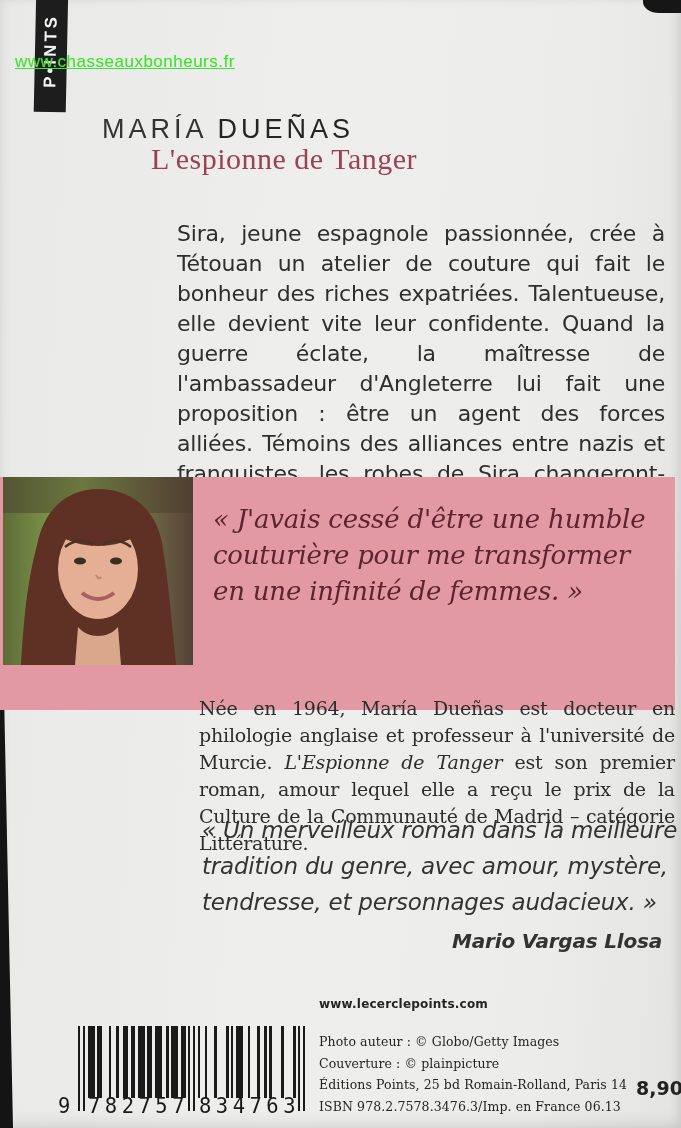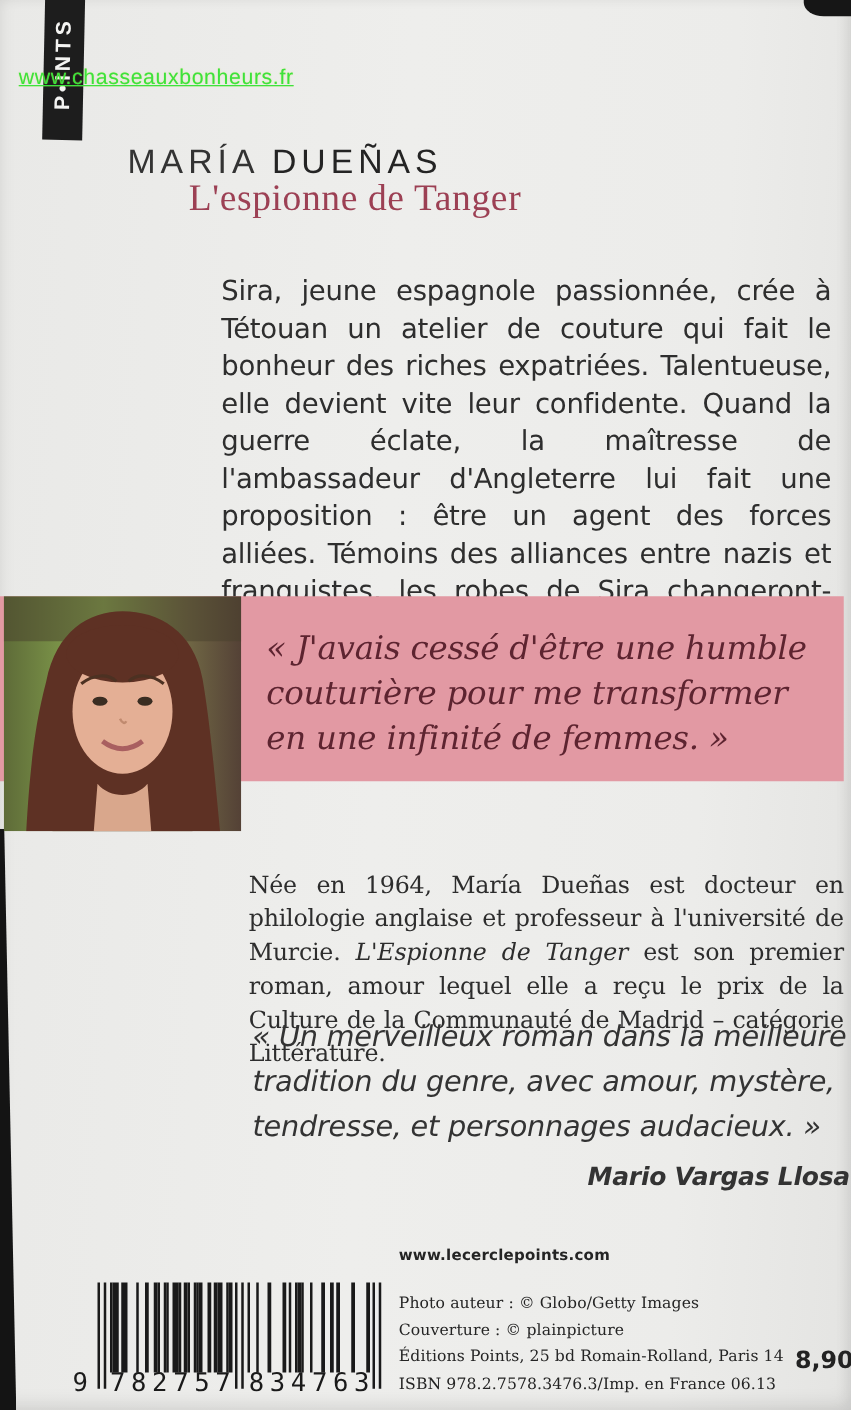--- a/index.html
+++ b/index.html
@@ -67,21 +67,21 @@
 
   .synopsis{
     position:absolute;left:177px;top:197px;width:488px;
     font-family:"DejaVu Sans",sans-serif;
     font-size:22px;line-height:30px;color:#2e2e2e;
     text-align:justify;letter-spacing:-0.2px;
   }
 
   
   .quote-band{
-    position:absolute;left:0;top:477px;width:675px;height:148px;
+    position:absolute;left:0;top:477px;width:675px;height:233px;
     background:#e299a3;
   }
   .author-photo{
     position:absolute;left:3px;top:0;width:190px;height:188px;display:block;
   }
   .band-quote{
     position:absolute;left:213px;top:24px;width:436px;
     font-family:"DejaVu Serif",serif;font-style:italic;
     font-size:26px;line-height:36px;color:#5d2430;
     letter-spacing:-0.2px;
@@ -95,21 +95,21 @@
   }
   .bio em{font-style:italic;}
 
   .press-quote{
     position:absolute;left:202px;top:812px;width:478px;
     font-family:"DejaVu Sans",sans-serif;font-style:italic;
     font-size:23px;line-height:36px;color:#333;
     letter-spacing:-0.2px;
   }
   .press-attrib{
-    margin-top:3px;
+    margin-top:3px;padding-right:18px;
     text-align:right;font-weight:bold;font-size:20px;
   }
 
   .translator{
     position:absolute;left:170px;top:947px;width:400px;
     text-align:center;
     font-family:"DejaVu Serif",serif;
     font-size:17px;color:#2c2c2c;
   }
 

